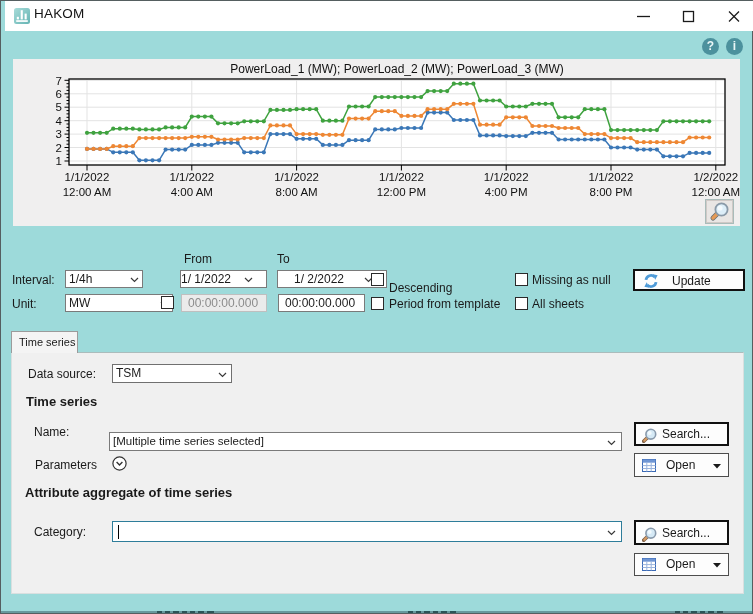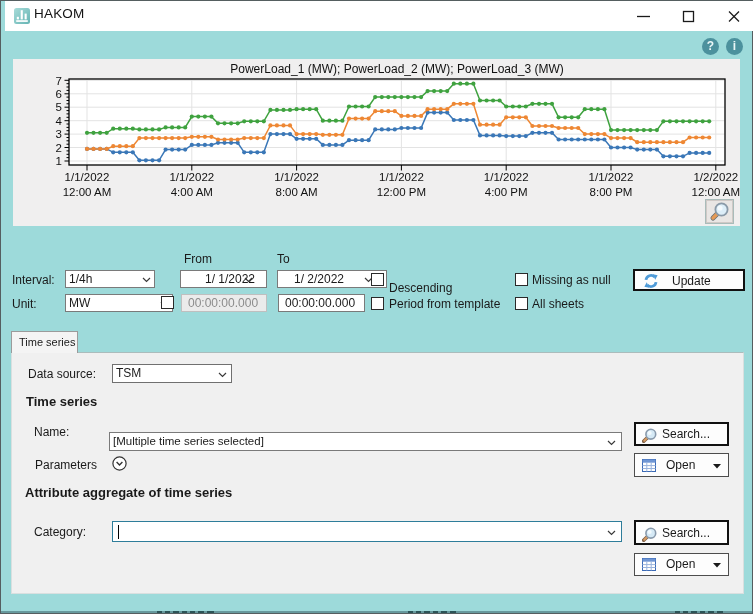--- a/index.html
+++ b/index.html
@@ -446,26 +446,26 @@
           <circle cx="-1.5" cy="-1.5" r="2.6" fill="#f4fafd"></circle>
         </g>
       </svg>
     </div>
   </div>
 
   <div class="lbl" style="left:183px; top:251px;">From</div>
   <div class="lbl" style="left:276px; top:251px;">To</div>
 
   <div class="lbl" style="left:11px; top:272px;">Interval:</div>
-  <div class="combo" style="left:64px; top:269px; width:90px;">1/4h<span class="chev" style="right:3px;">
+  <div class="combo" style="left:64px; top:269px; width:78px;">1/4h<span class="chev" style="right:3px;">
         <svg width="9" height="6" viewBox="0 0 9 6">
           <polyline points="1,1 4.5,4.5 8,1" fill="none" stroke="#3a3a3a" stroke-width="1.2"></polyline>
         </svg>
       </span></div>
-  <div class="combo" style="left:179px; top:269px; width:87px; padding-left:24px;">1/ 1/2022<span class="chev" style="right:13px;">
+  <div class="combo" style="left:179px; top:269px; width:87px; padding-left:0;">1/ 1/2022<span class="chev" style="right:13px;">
         <svg width="9" height="6" viewBox="0 0 9 6">
           <polyline points="1,1 4.5,4.5 8,1" fill="none" stroke="#3a3a3a" stroke-width="1.2"></polyline>
         </svg>
       </span></div>
   <div class="combo" style="left:276px; top:269px; width:110px; padding-left:16px;">1/ 2/2022<span class="chev" style="right:13px;">
         <svg width="9" height="6" viewBox="0 0 9 6">
           <polyline points="1,1 4.5,4.5 8,1" fill="none" stroke="#3a3a3a" stroke-width="1.2"></polyline>
         </svg>
       </span></div>
   <div class="cbox" style="left:370px; top:272px;"></div>

